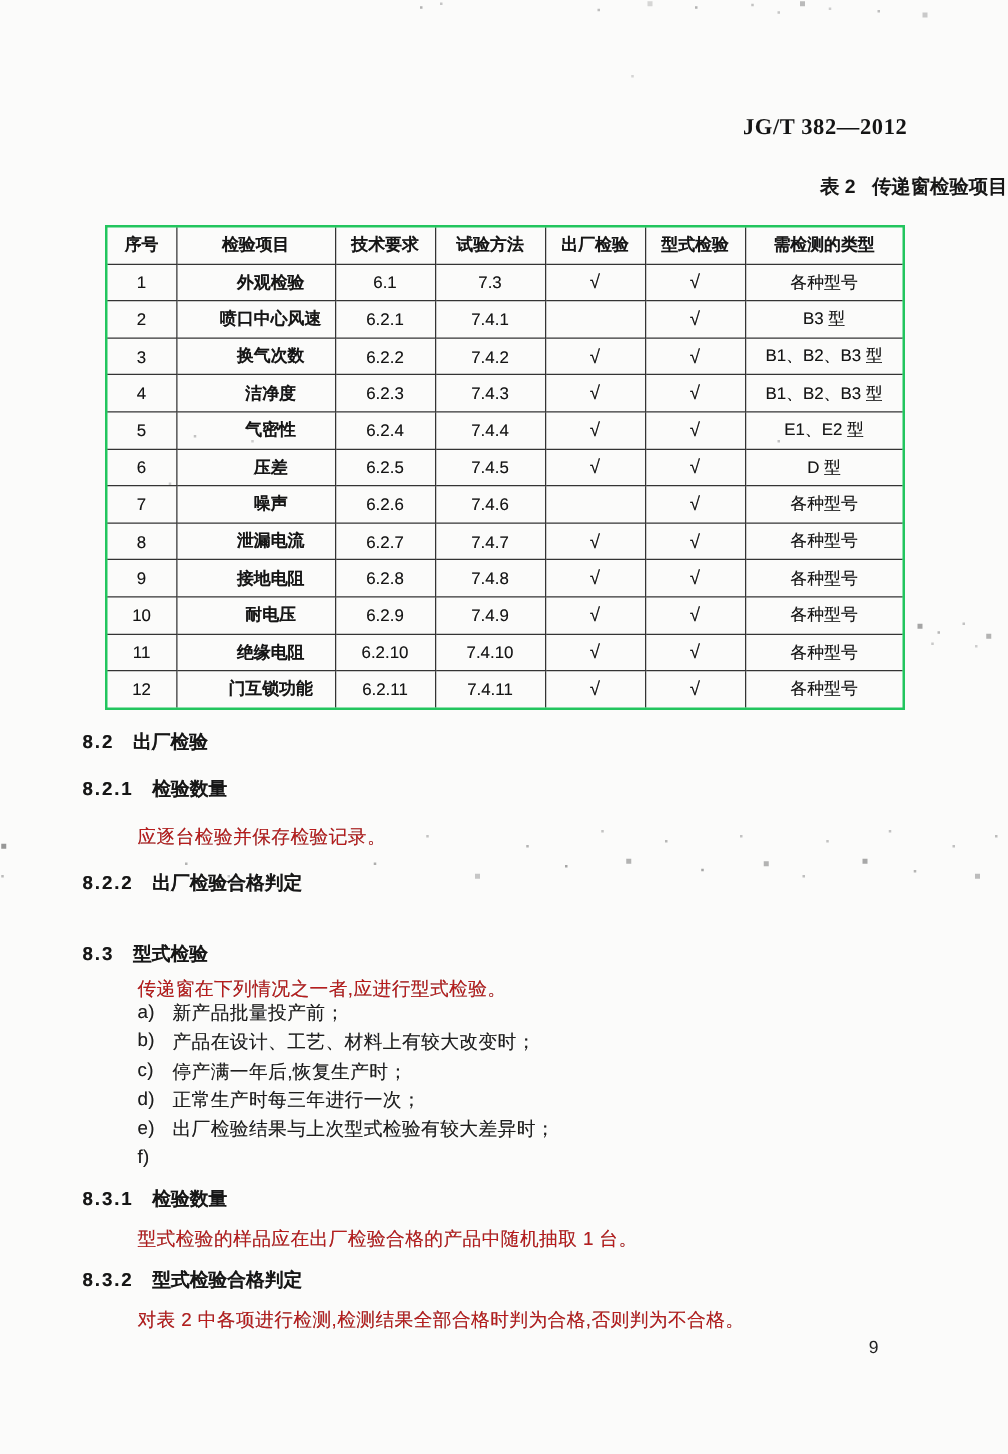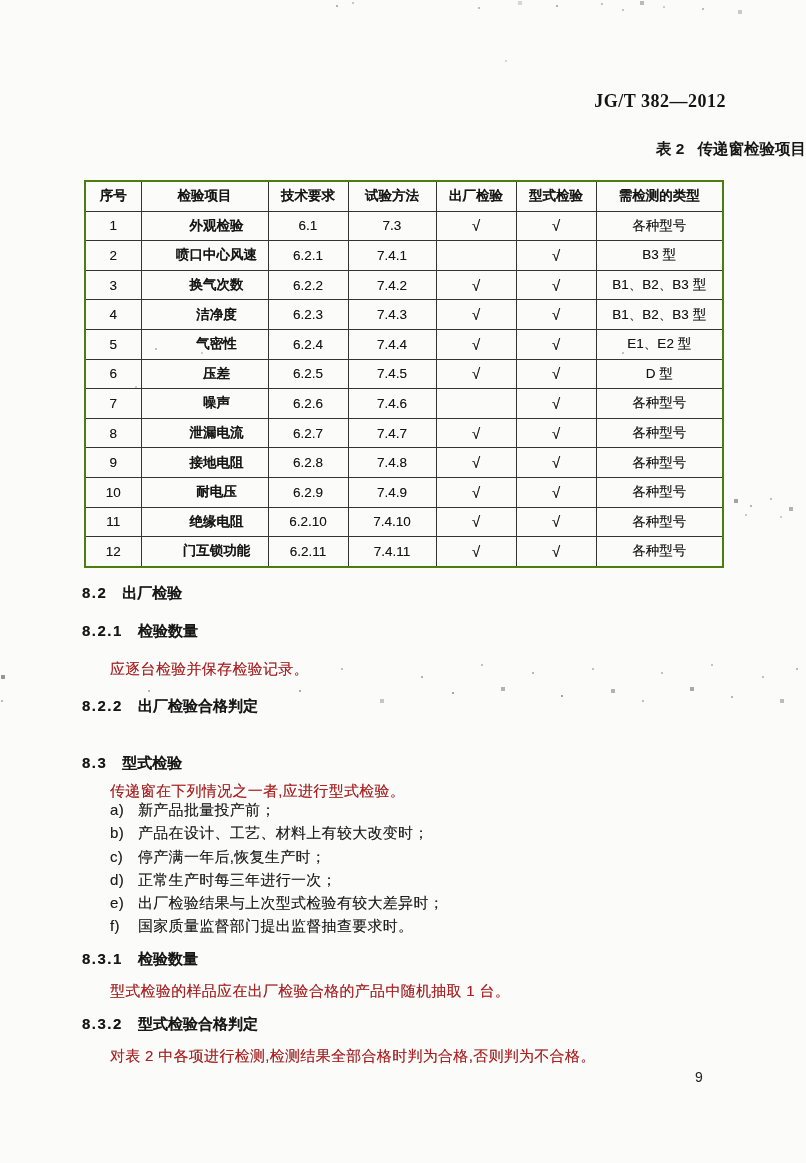--- a/index.html
+++ b/index.html
@@ -18,34 +18,34 @@
 
   .table-title {
     position:absolute; top:139px; left:0; width:806px; text-align:right;
     font-weight:bold; font-size:15.5px; color:#161616;
   }
   .table-title .cap-label { margin-right:13px; }
 
   table.doc-table {
     position:absolute; top:180px; left:84px; width:638px;
     border-collapse:collapse; table-layout:fixed;
-    border:2px solid #4d7c0f;
+    border:2px solid #22c55e;
   }
   .doc-table th, .doc-table td {
     border:1px solid #343434; padding:0; height:28.6px;
     text-align:center; vertical-align:middle;
     font-size:13.5px; color:#151515; overflow:hidden; white-space:nowrap;
     text-shadow:0 0 0.4px rgba(20,20,20,0.45);
   }
   .doc-table thead th { font-weight:bold; }
   .doc-table td.c1 { font-weight:bold;padding-left:24px; }
   .doc-table td.c4, .doc-table td.c5 { font-size:15px; }
 
   .h {
-    position:absolute; left:82px; white-space:nowrap;
+    position:absolute; left:66px; white-space:nowrap;
     font-weight:bold; font-size:15px; color:#161616;
     text-shadow:0 0 0.4px rgba(20,20,20,0.5);
   }
   .h .hnum { margin-right:15px; letter-spacing:1.5px; }
   .para {
     position:absolute; left:110px; white-space:nowrap;
     font-size:15px; color:#b91c1c; letter-spacing:0.3px;
     text-shadow:0 0 0.4px rgba(20,20,20,0.45);
   }
   .cond-list {
@@ -267,21 +267,20 @@
       <div class="li">
         <span class="marker">d)</span>
         <span>正常生产时每三年进行一次；</span>
       </div>
       <div class="li">
         <span class="marker">e)</span>
         <span>出厂检验结果与上次型式检验有较大差异时；</span>
       </div>
       <div class="li">
         <span class="marker">f)</span>
-        <span>国家质量监督部门提出监督抽查要求时。</span>
       </div>
     </div>
 
   <div class="h" style="top:950px">
     <span class="hnum">8.3.1</span><span>检验数量</span>
   </div>
   <div class="para" style="top:982px">型式检验的样品应在出厂检验合格的产品中随机抽取 1 台。</div>
 
   <div class="h" style="top:1015px">
     <span class="hnum">8.3.2</span><span>型式检验合格判定</span>

